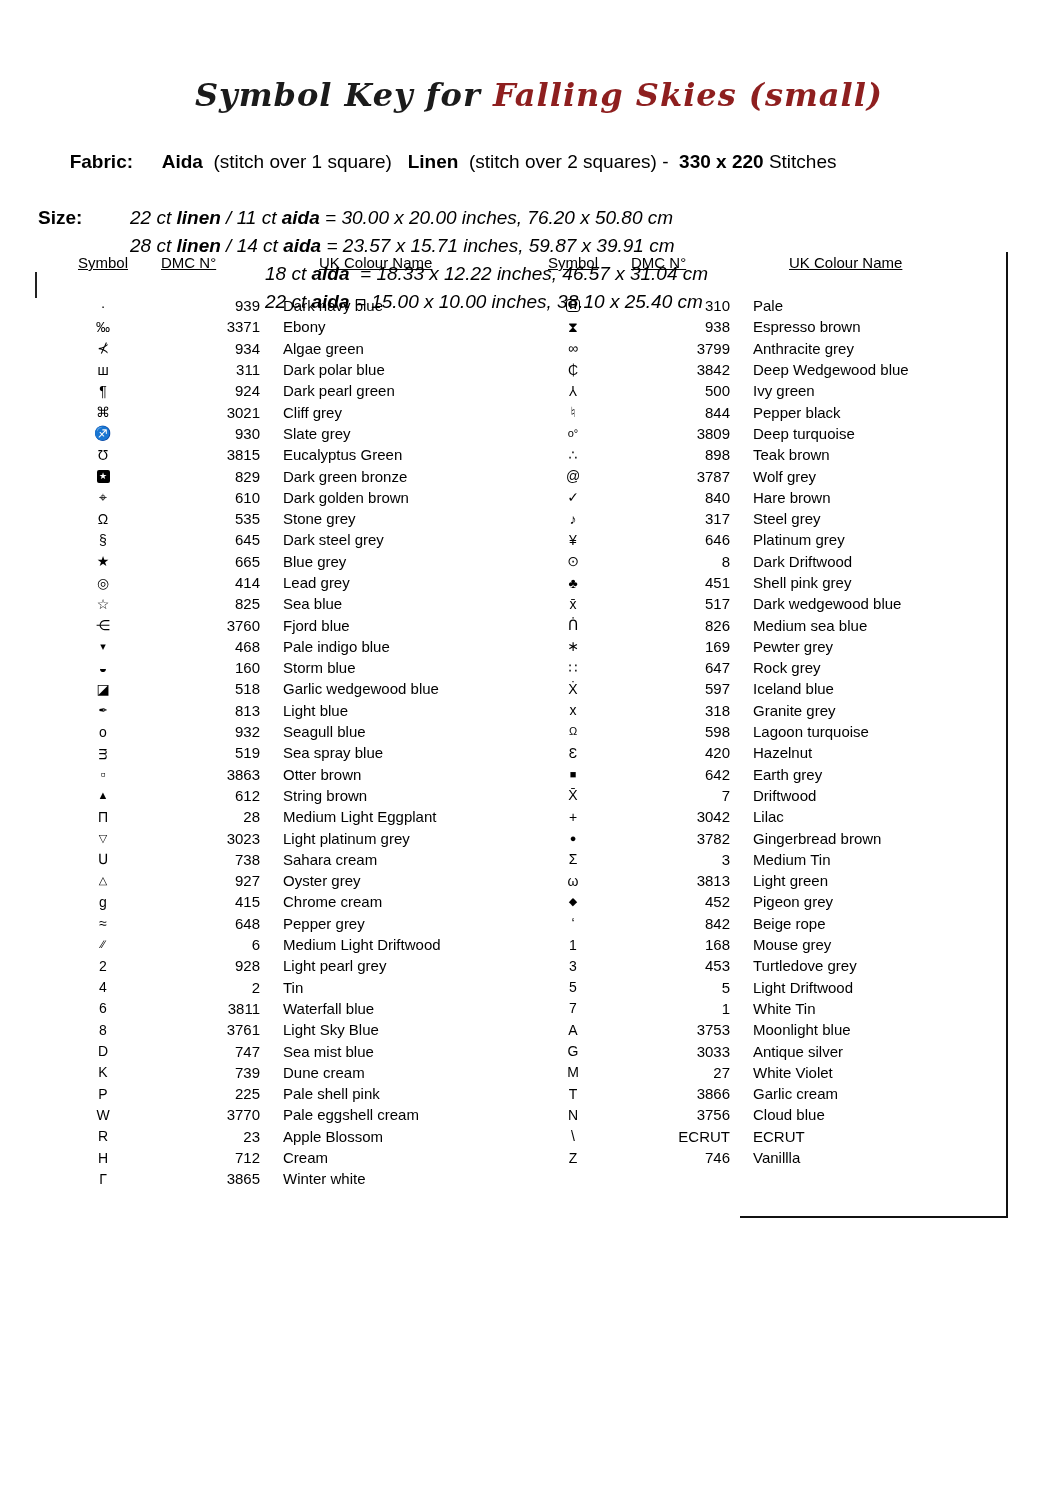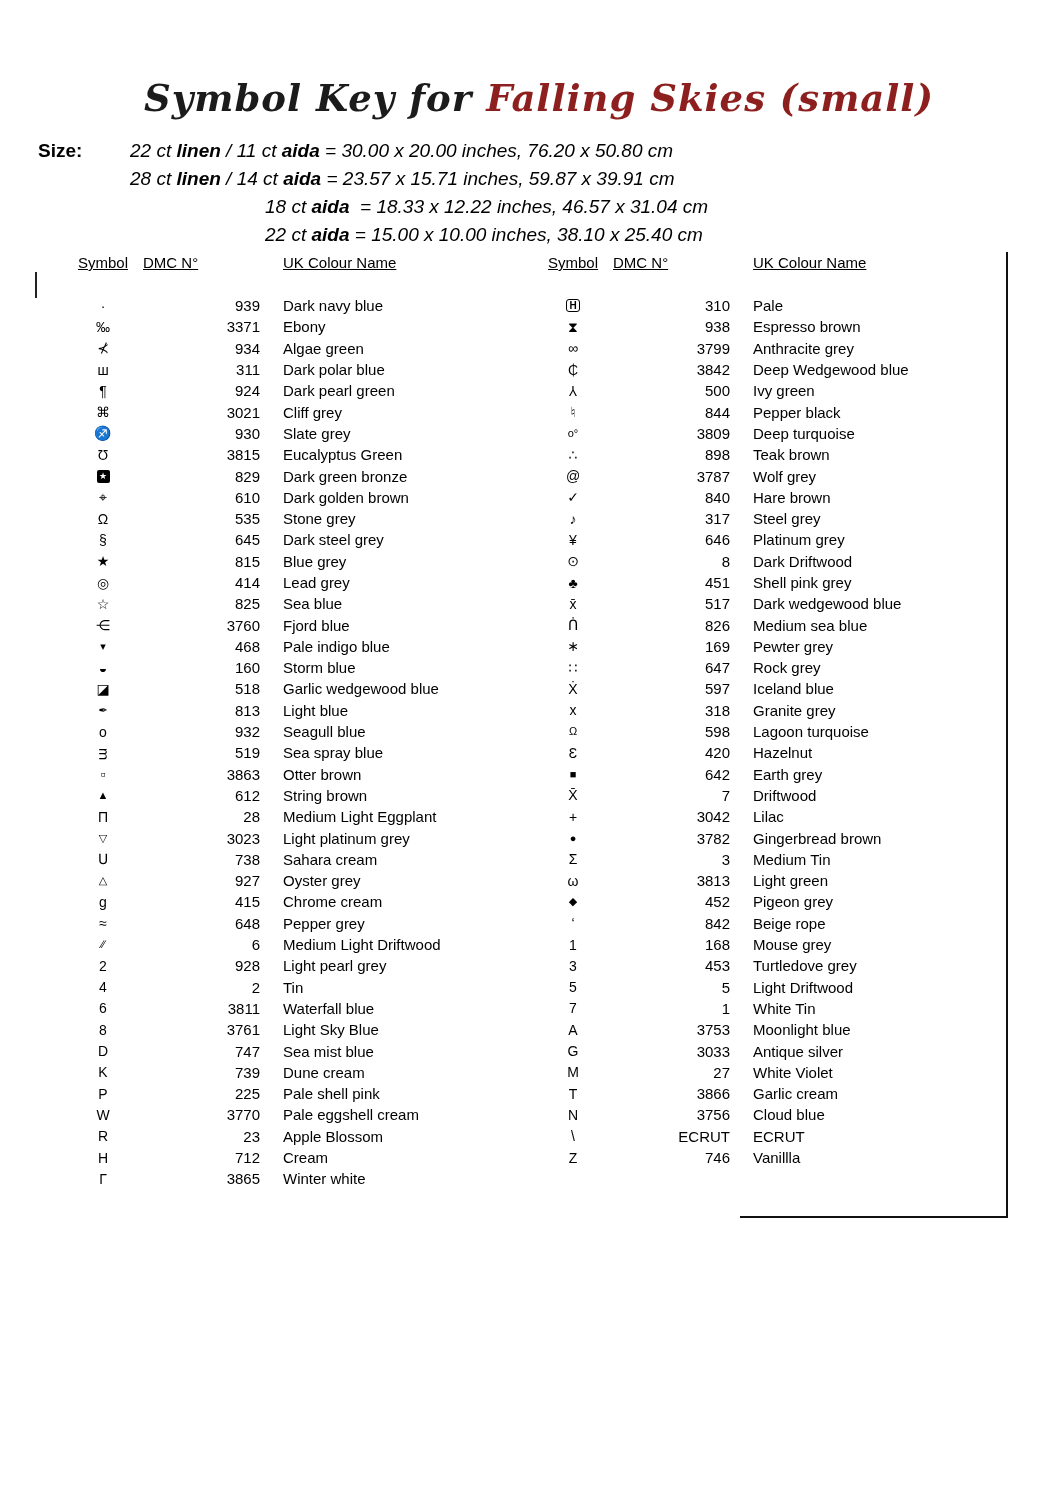--- a/index.html
+++ b/index.html
@@ -11,62 +11,62 @@
     font-family:"Liberation Sans", sans-serif;
     overflow:hidden;
   }
   
   .title-line{
     padding-top:76px;
     text-align:center;
     font-family:"DejaVu Serif", serif;
     font-style:italic;
     font-weight:bold;
-    font-size:37px;
+    font-size:32px;
     letter-spacing:1px;
     white-space:pre;
     padding-left:18px;
   }
   .title-prefix{color:#1b1b1b;}
   .title-highlight{color:var(--accent,#8e1f1f);}
   
   .info{
     margin-left:38px;
     margin-top:6px;
     font-size:19px;
   }
   .info-row{line-height:28px;white-space:pre;}
   .info-label{
     display:inline-block;
     width:92px;
     font-weight:bold;
     vertical-align:top;
   }
-  .size-row{display:flex;margin-top:17px;}
+  .size-row{display:flex;}
   .size-lines{display:inline-block;vertical-align:top;}
   .size-line{line-height:28px;white-space:pre;font-style:italic;}
   .size-line.ind{margin-left:135px;}
   .b{font-weight:bold;}
   
   .col{
     position:absolute;
     top:252px;
     width:450px;
   }
   .col-left{left:63px;}
   .col-right{left:533px;}
   .hdr-row,.row{
     display:grid;
     grid-template-columns:80px 117px 1fr;
     height:21.3px;
     align-items:center;
     font-size:15px;
     line-height:1;
   }
-  .hdr-row{height:21px;}
+  .hdr-row{height:21px;gap:18px;}
   .rows{margin-top:22px;}
   .hdr{text-decoration:underline;}
   .hdr-sym{text-align:center;}
   .hdr-dmc{text-align:left;}
   .hdr-name{padding-left:23px;text-decoration:underline;}
   .sym{text-align:center;font-size:14px;}
   .sym.small{font-size:11px;}
   .sym.inv{font-size:9px;}
   .sym.inv .chip{
     display:inline-block;background:#000;color:#fff;
@@ -94,20 +94,23 @@
   }
 </style>
 </head>
 <body>
 
 <div class="page">
 
   <div class="title-line"><span class="title-prefix">Symbol Key for </span><span class="title-highlight">Falling Skies (small)</span></div>
 
   <div class="info">
+    <div class="info-row">
+      <span class="info-label">Fabric:</span><span class="segs" id="fabric-segs"><span class="b">Aida</span><span>  (stitch over 1 square)   </span><span class="b">Linen</span><span>  (stitch over 2 squares) -  </span><span class="b">330 x 220</span><span> Stitches</span></span>
+    </div>
     <div class="info-row size-row">
       <span class="info-label">Size:</span>
       <div class="size-lines" id="size-lines"><div class="size-line"><span>22 ct </span><span class="b">linen</span><span> / 11 ct </span><span class="b">aida</span><span> = 30.00 x 20.00 inches, 76.20 x 50.80 cm</span></div><div class="size-line"><span>28 ct </span><span class="b">linen</span><span> / 14 ct </span><span class="b">aida</span><span> = 23.57 x 15.71 inches, 59.87 x 39.91 cm</span></div><div class="size-line ind"><span>18 ct </span><span class="b">aida</span><span>  = 18.33 x 12.22 inches, 46.57 x 31.04 cm</span></div><div class="size-line ind"><span>22 ct </span><span class="b">aida</span><span> = 15.00 x 10.00 inches, 38.10 x 25.40 cm</span></div></div>
     </div>
   </div>
 
   <div class="col col-left">
     <div class="hdr-row">
       <span class="hdr hdr-sym">Symbol</span>
       <span class="hdr hdr-dmc">DMC N°</span>
@@ -169,21 +172,21 @@
           <span class="dmc">535</span>
           <span class="name">Stone grey</span>
         </div>
         <div class="row">
           <span class="sym">§</span>
           <span class="dmc">645</span>
           <span class="name">Dark steel grey</span>
         </div>
         <div class="row">
           <span class="sym">★</span>
-          <span class="dmc">815</span>
+          <span class="dmc">665</span>
           <span class="name">Blue grey</span>
         </div>
         <div class="row">
           <span class="sym">◎</span>
           <span class="dmc">414</span>
           <span class="name">Lead grey</span>
         </div>
         <div class="row">
           <span class="sym">☆</span>
           <span class="dmc">825</span>

